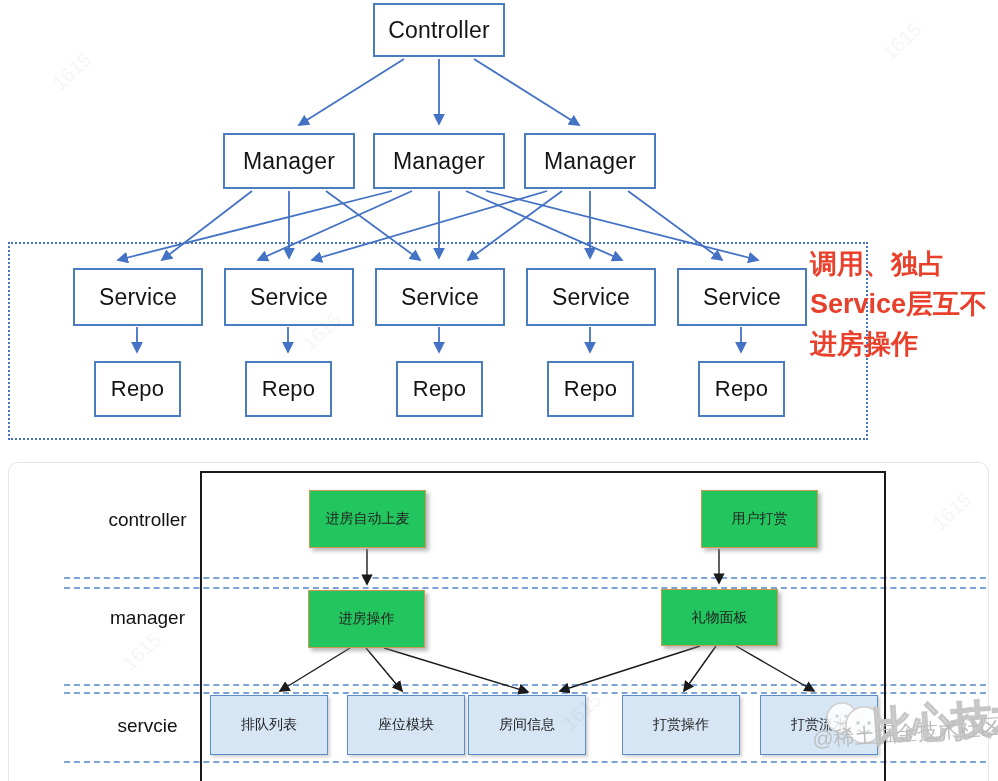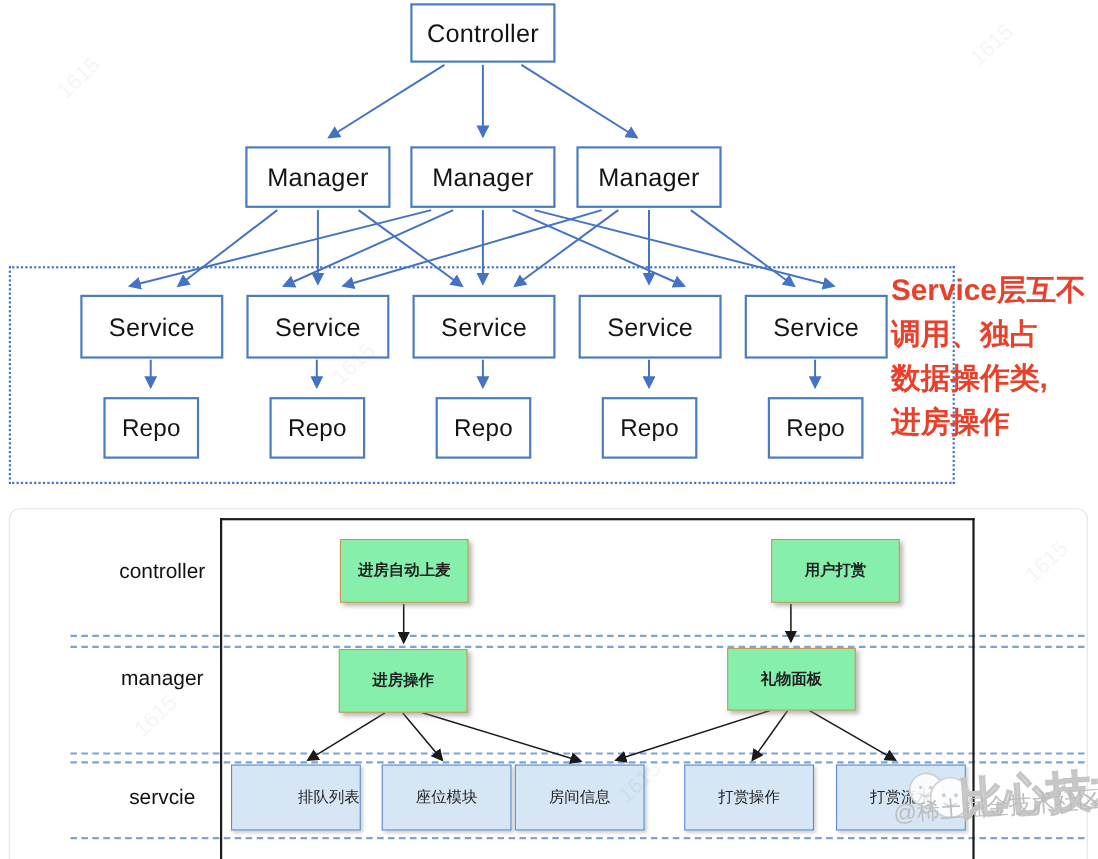--- a/index.html
+++ b/index.html
@@ -44,24 +44,24 @@
   .lane-label{
     position:absolute;left:95px;width:105px;text-align:center;
     font-size:19px;color:#111;z-index:3;
   }
   .dash-h{
     position:absolute;left:64px;width:922px;height:0;
     border-top:2px dashed #7da4d6;z-index:1;
   }
   .obox{
     position:absolute;width:117px;height:58px;
-    background:#86efac;border:1.5px solid #cf9850;
+    background:#22c55e;border:1.5px solid #cf9850;
     box-shadow:3px 3px 4px rgba(130,130,130,0.55);
     display:flex;align-items:center;justify-content:center;
-    font-size:14px;color:#222;box-sizing:border-box;z-index:4;font-weight:bold;
+    font-size:14px;color:#222;box-sizing:border-box;z-index:4;
   }
   .bbox{
     position:absolute;width:118px;height:60px;top:695px;
     background:#d6e6f5;border:1.5px solid #5b8ec9;
     box-shadow:2px 2px 3px rgba(150,150,150,0.45);
     display:flex;align-items:center;justify-content:center;
     font-size:14px;color:#222;box-sizing:border-box;z-index:4;
   }
   
   .diag-wm{
@@ -160,23 +160,22 @@
   <span>Repo</span>
 </div>
 <div class="tbox repo" style="left:547px;top:361px;width:87px;height:56px;">
   <span>Repo</span>
 </div>
 <div class="tbox repo" style="left:698px;top:361px;width:87px;height:56px;">
   <span>Repo</span>
 </div>
 
 <div class="red-note">
+  <div>调用、独占</div>
   <div>Service层互不</div>
-  <div>调用、独占</div>
-  <div>数据操作类,</div>
   <div>进房操作</div>
 </div>
 
 <div class="card"></div>
 <div class="inner-rect"></div>
 
 <div class="lane-label" style="top:509px;">controller</div>
 <div class="lane-label" style="top:607px;">manager</div>
 <div class="lane-label" style="top:715px;">servcie</div>
 
@@ -211,21 +210,21 @@
   <span>用户打赏</span>
 </div>
 
 <div class="obox" style="left:308px;top:590px;">
   <span>进房操作</span>
 </div>
 <div class="obox" style="left:661px;top:589px;height:57px;">
   <span>礼物面板</span>
 </div>
 
-<div class="bbox" style="left:210px;justify-content:flex-end;">
+<div class="bbox" style="left:210px;">
   <span>排队列表</span>
 </div>
 <div class="bbox" style="left:347px;">
   <span>座位模块</span>
 </div>
 <div class="bbox" style="left:468px;font-family:Liberation Mono, monospace;">
   <span>房间信息</span>
 </div>
 <div class="bbox" style="left:622px;">
   <span>打赏操作</span>

